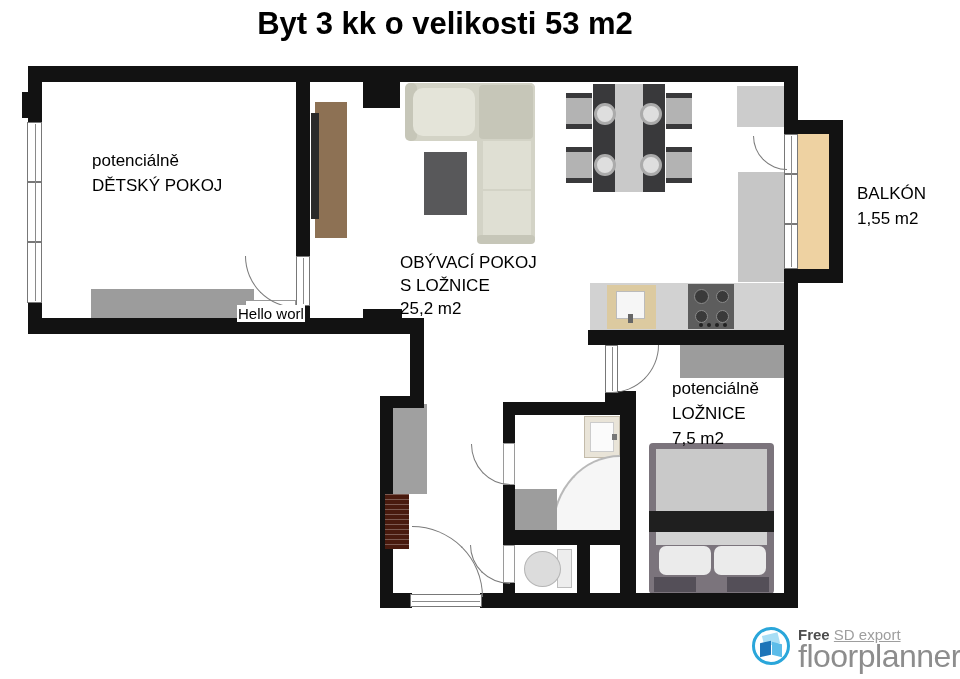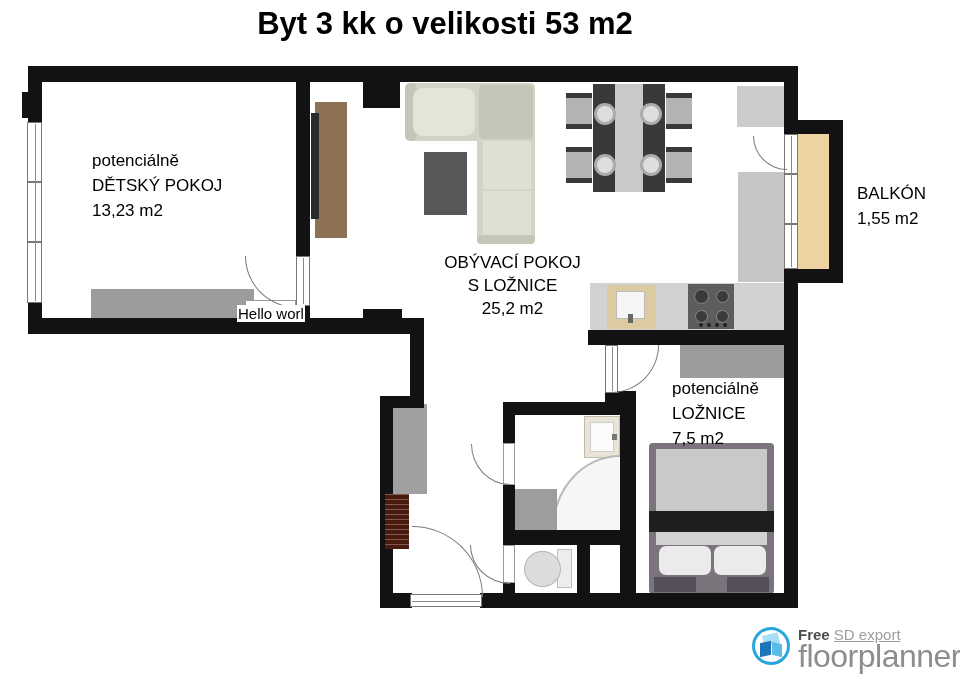--- a/index.html
+++ b/index.html
@@ -6,21 +6,21 @@
   body { font-family:"Liberation Sans", sans-serif; }
   #canvas { position:relative; width:960px; height:679px; background:#fff; overflow:hidden; }
 
   .abs  { position:absolute; }
   .wall { position:absolute; background:var(--wall,#121212); }
 
   .plan-title { position:absolute; left:0; top:6px; width:890px; text-align:center;
                 font-size:31px; font-weight:bold; color:#000; }
 
   .room-label { position:absolute; font-size:17px; line-height:25px; color:#000; white-space:nowrap; z-index:6; }
-  .room-label.center { text-align:center; }
+  .room-label.center { text-align:left; }
 
   .hello { position:absolute; left:237px; top:305px; font-size:15px; color:#000;
            background:#fff; padding:0 1px; z-index:6; white-space:nowrap; }
 
   
   .glaze-v { position:absolute; background:#fff; border:1px solid #787878; box-sizing:border-box; z-index:4; }
   .glaze-v::after { content:""; position:absolute; left:50%; top:1px; bottom:1px; width:1px; background:#8a8a8a; }
   .glaze-h { position:absolute; background:#fff; border:1px solid #787878; box-sizing:border-box; z-index:4; }
   .glaze-h::after { content:""; position:absolute; top:50%; left:1px; right:1px; height:1px; background:#8a8a8a; }
   .divider { position:absolute; left:0; right:0; height:2px; background:#787878; }
@@ -184,21 +184,20 @@
 
   <div class="jamb" style="left:503px;top:545px;width:12px;height:38px"></div>
   <div class="arc bl" style="left:470px;top:545px;width:39px;height:38px"></div>
 
   <div class="glaze-h" style="left:410px;top:594px;width:72px;height:13px"></div>
   <div class="arc tr" style="left:412px;top:526px;width:70px;height:70px"></div>
 
   <div class="room-label" style="left:92px;top:148px">
     <div>potenciálně</div>
     <div>DĚTSKÝ POKOJ</div>
-    <div>13,23 m2</div>
   </div>
 
   <div class="room-label center" style="left:400px;top:251px;width:225px;line-height:23px">
     <div>OBÝVACÍ POKOJ</div>
     <div>S LOŽNICE</div>
     <div>25,2 m2</div>
   </div>
 
   <div class="room-label" style="left:857px;top:181px">
     <div>BALKÓN</div>

